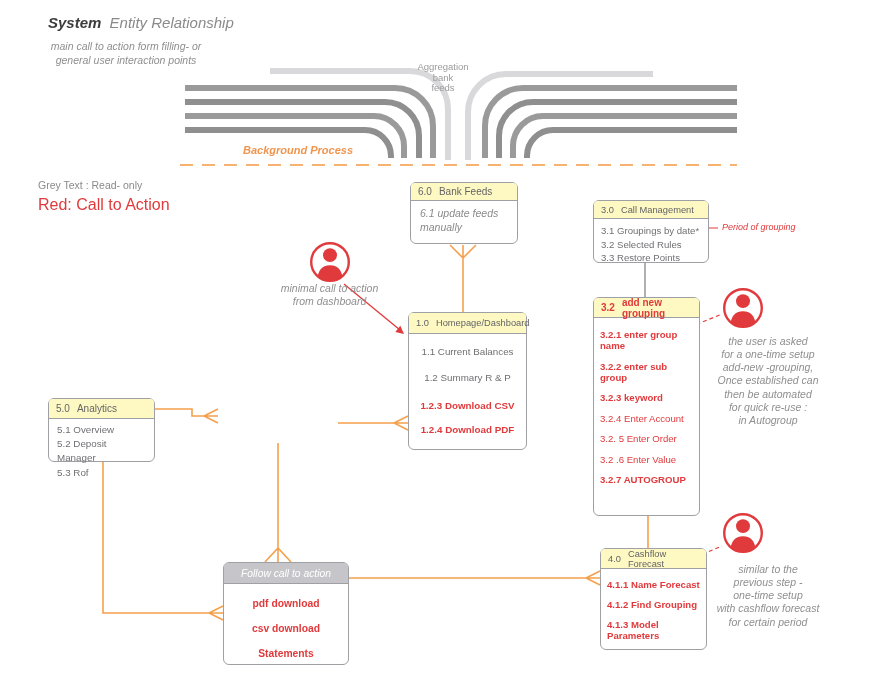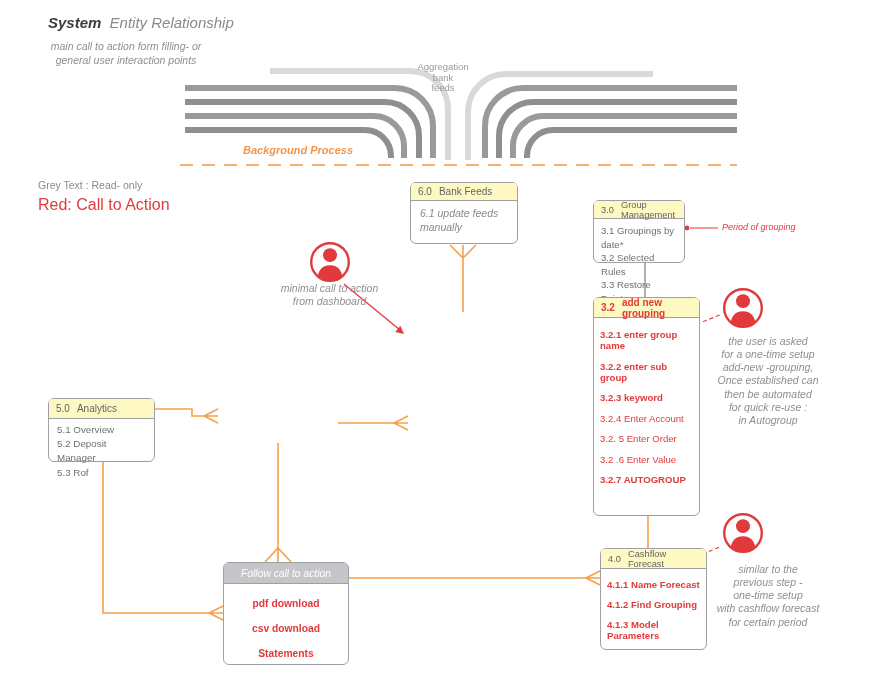--- a/index.html
+++ b/index.html
@@ -32,21 +32,21 @@
   .box-header{background:#fef9c3;border-bottom:1.5px solid #9fa0a4;border-radius:4px 4px 0 0;
        color:#636366;font-size:10px;display:flex;align-items:center;padding:0 7px;box-sizing:border-box;}
   .box-header .num{margin-right:7px;flex:0 0 auto;}
   .grey-items{color:#707074;font-size:10px;}
   .red{color:#e13a3c;}
 
   .b-bankfeeds{left:410px;top:182px;width:108px;height:62px;}
   .b-bankfeeds .box-header{height:18px;}
   .b-bankfeeds .body{padding:6px 9px;font-style:italic;font-size:10.5px;color:#8a8a8a;line-height:1.3;}
 
-  .b-group{left:593px;top:200px;width:92px;height:63px;}
+  .b-group{left:593px;top:200px;width:116px;height:63px;}
   .b-group .box-header{height:18px;font-size:9.3px;}
   .b-group .body{padding:5px 7px;line-height:1.42;font-size:9.6px;}
 
   .b-home{left:408px;top:312px;width:119px;height:138px;}
   .b-home .box-header{height:21px;font-size:9.3px;}
   .b-home .body{text-align:center;font-size:9.8px;}
   .b-home .i1{margin-top:12px;color:#707074;}
   .b-home .i2{margin-top:15px;color:#707074;}
   .b-home .i3{margin-top:17px;font-weight:bold;}
   .b-home .i4{margin-top:13px;font-weight:bold;}
@@ -165,29 +165,41 @@
       <span class="num">6.0</span>
       <span>Bank Feeds</span>
     </div>
     <div class="body pre">6.1 update feeds
 manually</div>
   </div>
 
   <div class="box b-group">
     <div class="box-header">
       <span class="num">3.0</span>
-      <span>Group Management</span>
+      <span>Call Management</span>
     </div>
     <div class="body grey-items">
       <div>3.1 Groupings by date*</div>
       <div>3.2 Selected Rules</div>
       <div>3.3 Restore Points</div>
     </div>
   </div>
 
+  <div class="box b-home">
+    <div class="box-header">
+      <span class="num">1.0</span>
+      <span>Homepage/Dashboard</span>
+    </div>
+    <div class="body">
+      <div class="i1">1.1 Current Balances</div>
+      <div class="i2">1.2 Summary R &amp; P</div>
+      <div class="i3 red">1.2.3 Download CSV</div>
+      <div class="i4 red">1.2.4 Download PDF</div>
+    </div>
+  </div>
 
 
   <div class="box b-analytics">
     <div class="box-header">
       <span class="num">5.0</span>
       <span>Analytics</span>
     </div>
     <div class="body grey-items">
       <div>5.1 Overview</div>
       <div>5.2 Deposit Manager</div>

